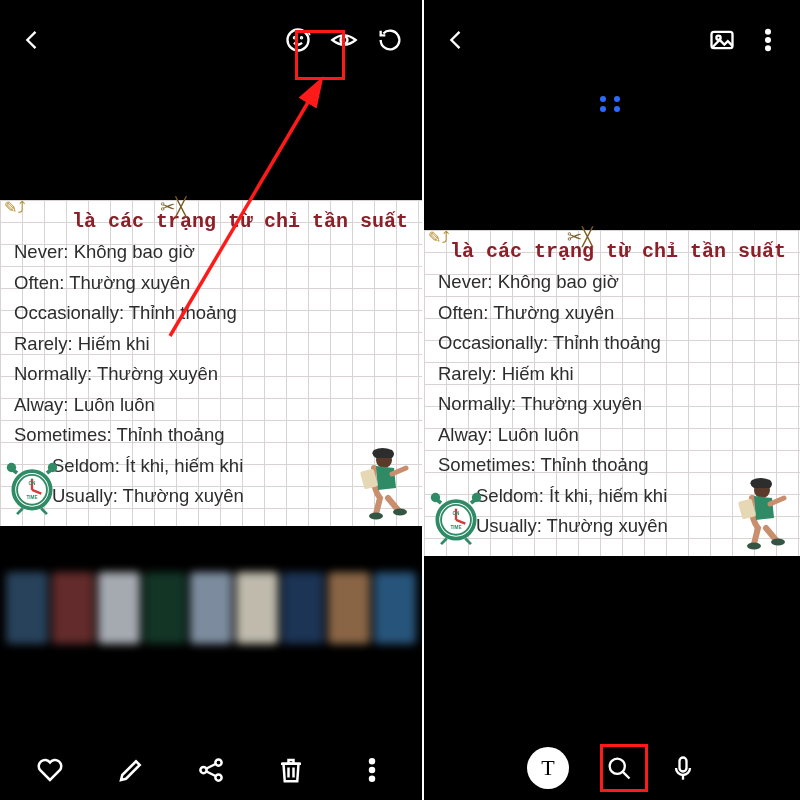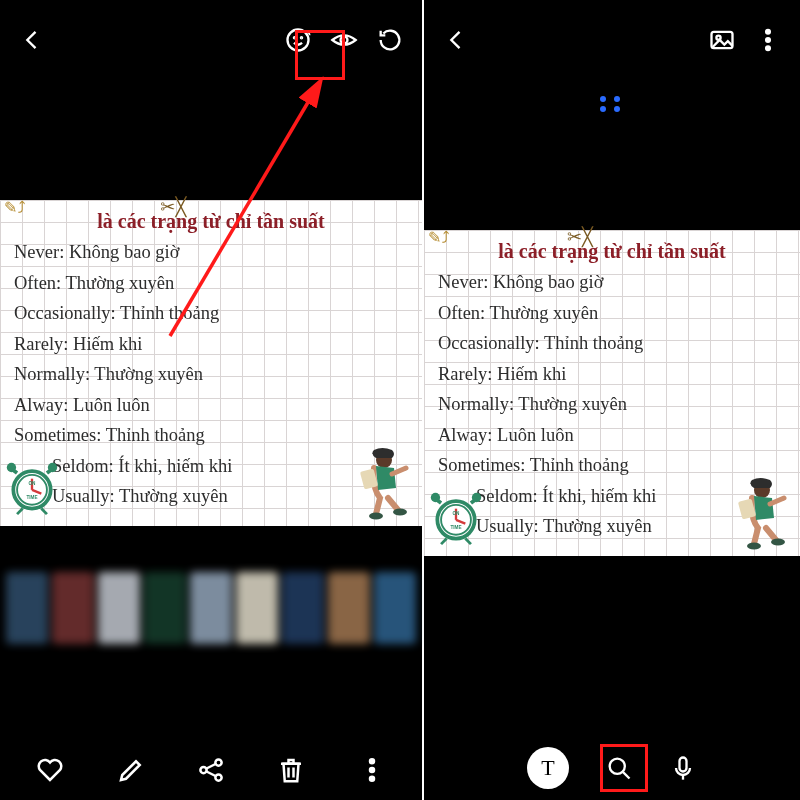--- a/index.html
+++ b/index.html
@@ -61,33 +61,32 @@
     background: #fff;
     background-image:
       linear-gradient(#d9d4d4 1px, transparent 1px),
       linear-gradient(90deg, #d9d4d4 1px, transparent 1px);
     background-size: 22px 22px;
     padding: 10px 14px 14px 14px;
     position: relative;
     color:#222;
   }
   .note-title {
-    text-align:center;
-    font-family: Liberation Serif, serif;
+    text-align:right;
+    font-family: Liberation Mono, monospace;
     color:#8c1f28;
     font-weight:700;
     font-size:20px;
     margin-bottom:4px;
   }
   .note-line {
     font-size:18.5px;
     line-height:1.65;
     color:#2d2d2d;
     white-space:nowrap;
-    font-family:Liberation Serif, serif;
   }
   .note-line.indent { padding-left:38px; }
 
   .deco-scissors {
     position:absolute; top:-4px; left:38%;
     font-size:18px; color:#7a5a22;
   }
   .deco-bird {
     position:absolute; top:-2px; left:4px;
     font-size:16px; color:#b48a2d;

